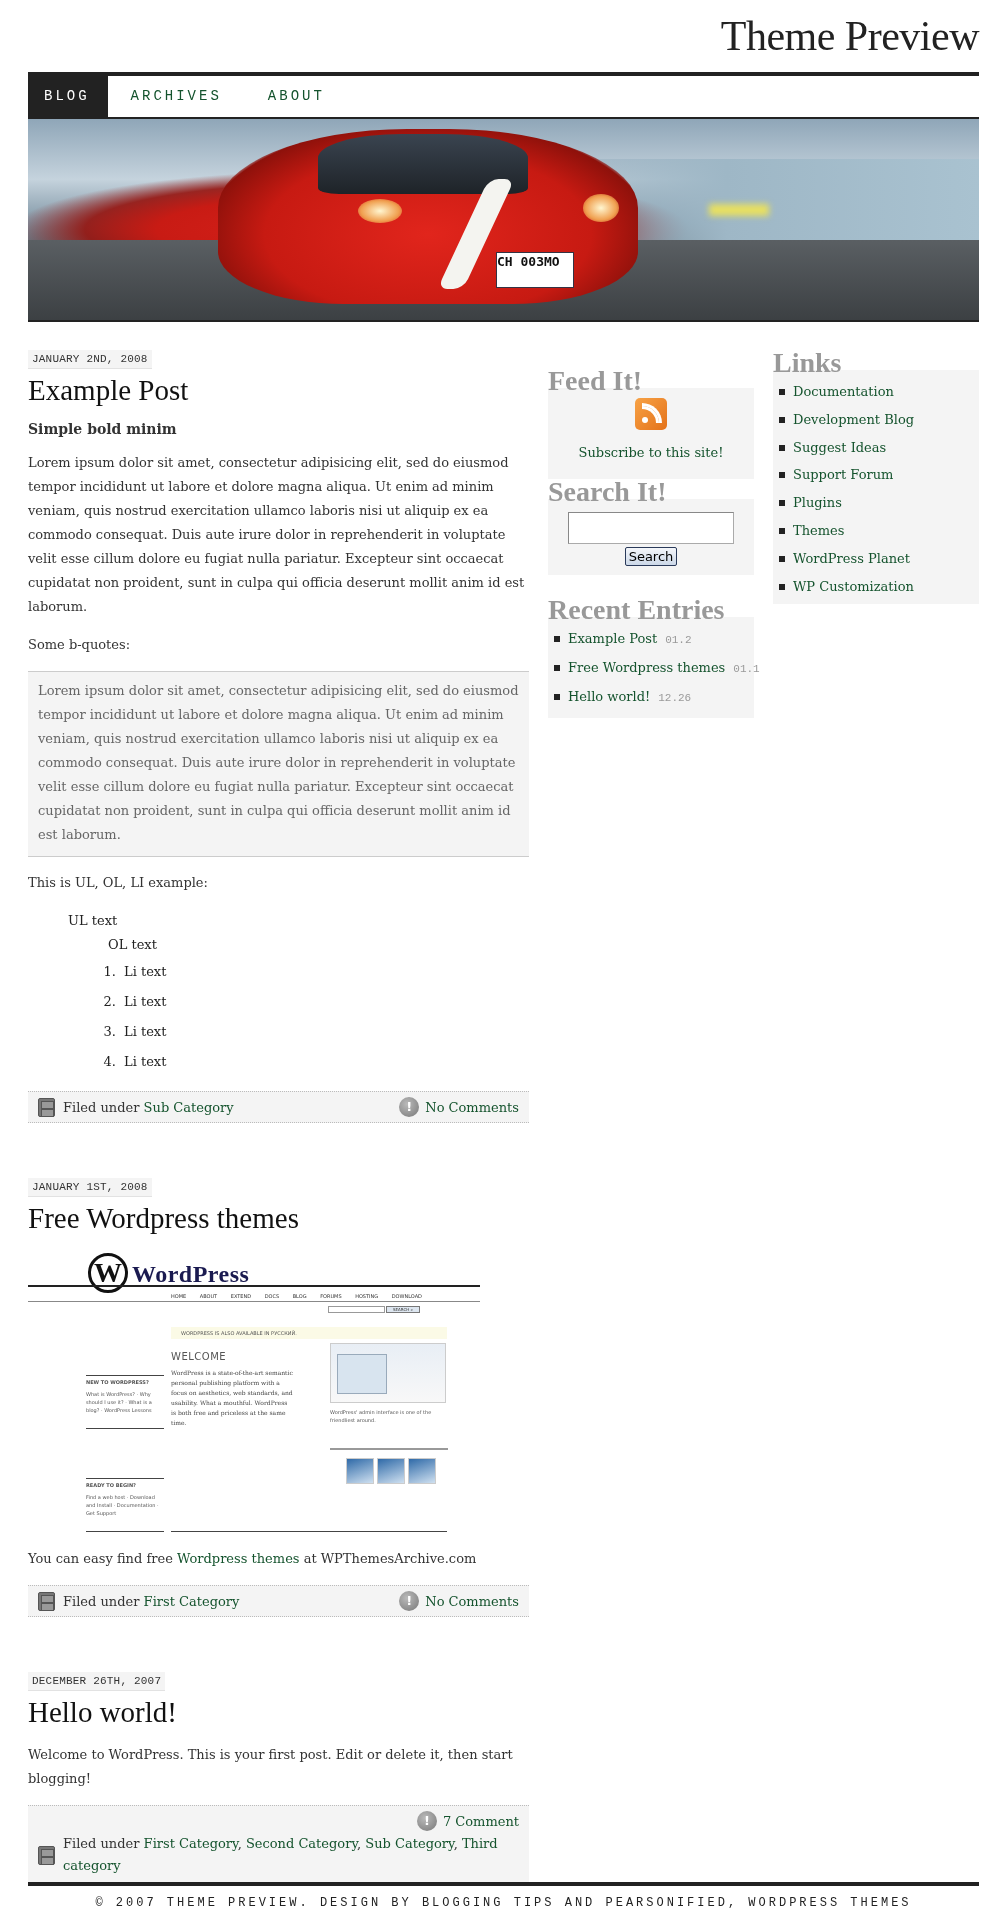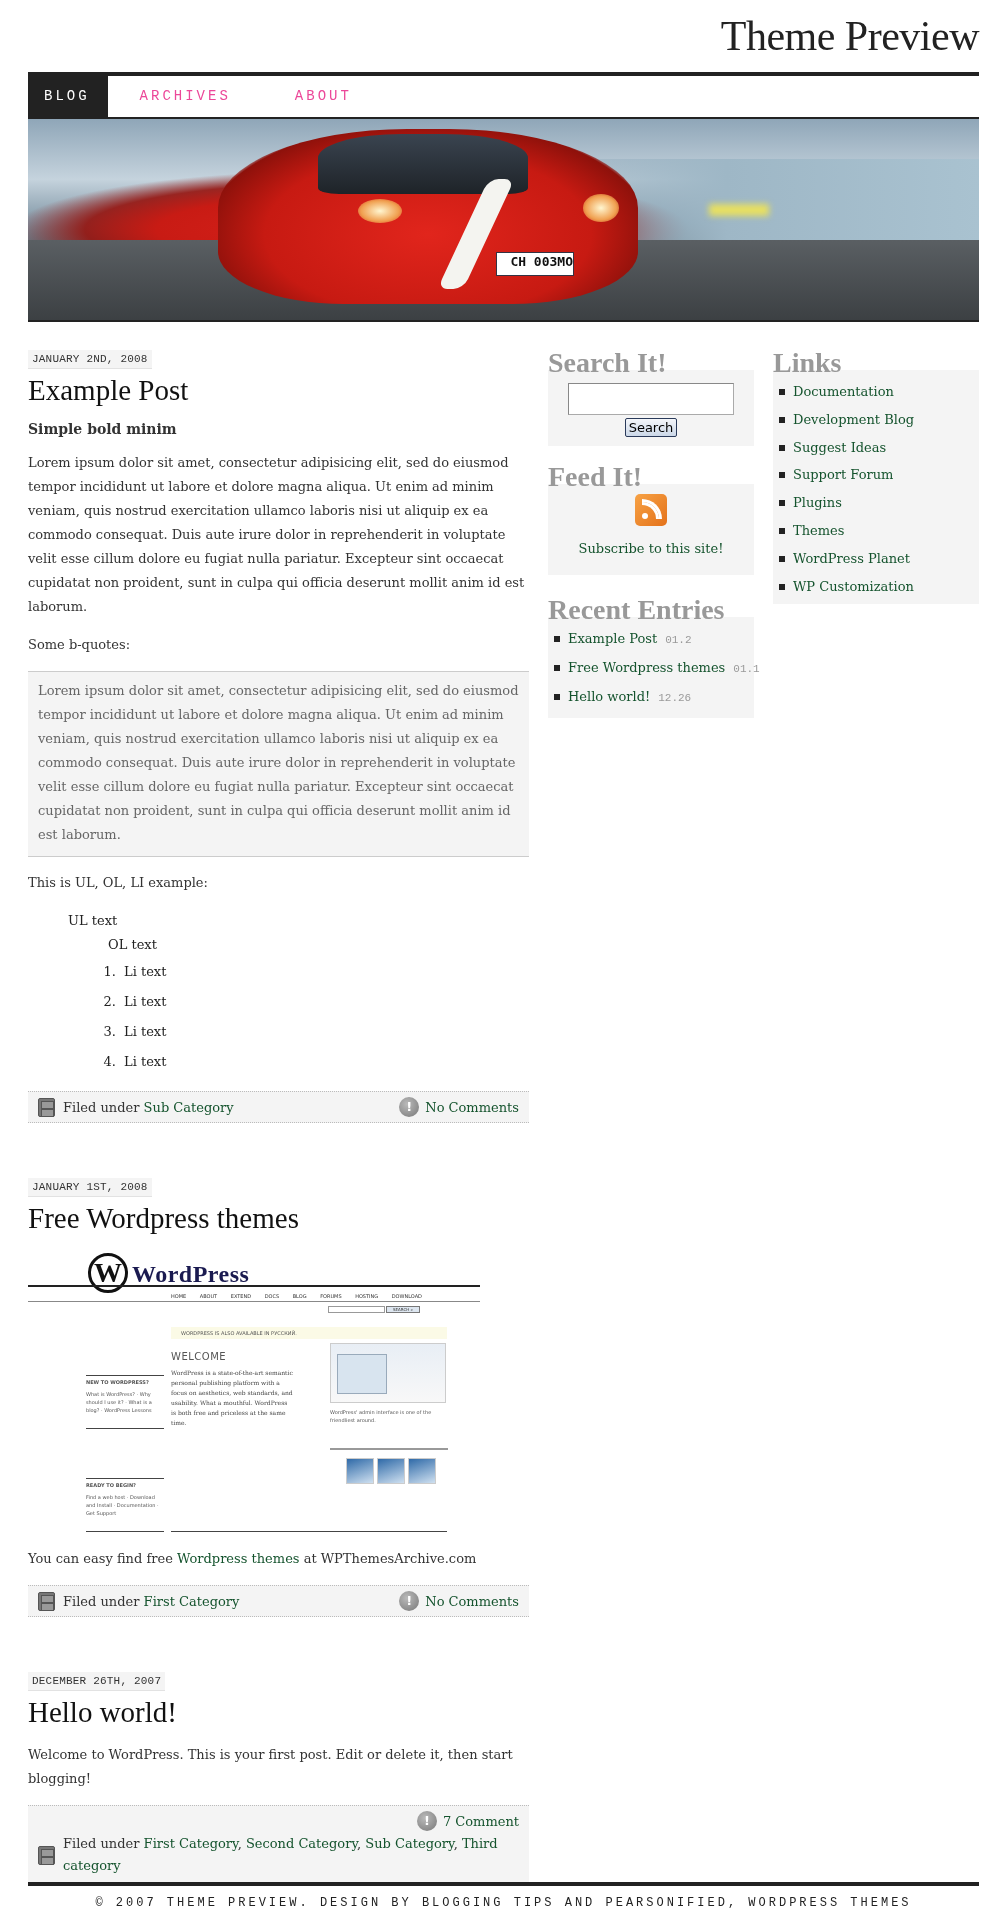--- a/index.html
+++ b/index.html
@@ -17,22 +17,22 @@
     font-family: "Liberation Serif", "DejaVu Serif", serif;
     font-size: 42px; font-weight: normal; color: #222222; letter-spacing: -0.5px;
   }
   .nav {
     position: absolute; left: 28px; top: 72px; width: 951px; height: 48px;
     border-top: 4px solid #222222; border-bottom: 3px solid #222222;
     display: flex;
   }
   .nav-item {
     font-family: "Liberation Mono", "DejaVu Sans Mono", monospace;
-    font-size: 14px; letter-spacing: 3px; color: #ec4899;
-    padding: 0 32px; line-height: 41px; text-transform: uppercase; cursor: pointer;
+    font-size: 14px; letter-spacing: 3px; color: #14532d;
+    padding: 0 23px; line-height: 41px; text-transform: uppercase; cursor: pointer;
   }
   .nav-item.active { background: #222222; color: #ffffff; padding: 0 18px 0 16px; }
 
   
   .hero {
     position: absolute; left: 28px; top: 119px; width: 951px; height: 203px;
     background:
       radial-gradient(ellipse at 34% 55%, #d9211a 0%, #c81b14 22%, rgba(150,20,15,0.9) 30%, rgba(0,0,0,0) 38%),
       linear-gradient(180deg, #8fa6b8 0%, #c5d3dd 30%, #7f95a4 52%, #4d555c 70%, #3b3f43 100%);
     overflow: hidden;
@@ -57,23 +57,23 @@
     background: linear-gradient(180deg, #3a4450, #1e2328);
     border-radius: 40% 40% 10% 10%;
   }
   .hero-stripe {
     position: absolute; left: 435px; top: 60px; width: 26px; height: 110px;
     background: #f4f4f0; transform: skewX(-25deg); border-radius: 10px;
   }
   .hero-headlight-l { position: absolute; left: 330px; top: 80px; width: 44px; height: 24px; background: radial-gradient(#fff6d0, #f0a050 60%, rgba(0,0,0,0)); border-radius: 50%; }
   .hero-headlight-r { position: absolute; left: 555px; top: 75px; width: 36px; height: 28px; background: radial-gradient(#fff6d0, #f0a050 60%, rgba(0,0,0,0)); border-radius: 50%; }
   .hero-plate {
-    position: absolute; left: 468px; top: 133px; width: 78px; height: 24px;
+    position: absolute; left: 468px; top: 133px; width: 78px; height: 36px;
     background: #fff; border: 1px solid #334; font-family: "DejaVu Sans Mono", monospace;
-    font-size: 13px; font-weight: bold; color: #111; text-align: right; line-height: 18px;
+    font-size: 13px; font-weight: bold; color: #111; text-align: left; line-height: 18px;
   }
 
   
   .main { position: absolute; left: 28px; top: 347px; width: 501px; }
   .post-date {
     display: inline-block; background: #f4f4f4; border-bottom: 1px solid #e2e2e2;
     font-family: "Liberation Mono", "DejaVu Sans Mono", monospace;
     font-size: 11px; color: #333; padding: 3px 4px 3px 4px; letter-spacing: 0.2px;
   }
   .post-title {
@@ -326,35 +326,35 @@
         <span style="line-height:22px;">
           <span>Filed under</span>
           <a>First Category</a>, <a>Second Category</a>, <a>Sub Category</a>, <a>Third category</a>
         </span>
       </div>
     </div>
   </div>
 </div>
 
 <div class="sb1">
-  <div class="widget">
-    <h3 class="widget-title">Search It!</h3>
-    <div class="widget-box search-box">
-      <input class="search-input" type="text" value="" style="">
-      <button class="search-btn">Search</button>
-    </div>
-  </div>
-
   <div class="widget" style="margin-top:18px;">
     <h3 class="widget-title">Feed It!</h3>
     <div class="widget-box feed-box">
       <div class="rss-icon">
           <span class="rss-arc2"></span>
         </div>
       <a class="subscribe">Subscribe to this site!</a>
+    </div>
+  </div>
+
+  <div class="widget">
+    <h3 class="widget-title">Search It!</h3>
+    <div class="widget-box search-box">
+      <input class="search-input" type="text" value="" style="">
+      <button class="search-btn">Search</button>
     </div>
   </div>
 
   <div class="widget" style="margin-top:22px;">
     <h3 class="widget-title">Recent Entries</h3>
     <div class="widget-box">
       <ul class="widget-list">
         <li><a>Example Post</a><span class="entry-date">01.2</span></li>
         <li><a>Free Wordpress themes</a><span class="entry-date">01.1</span></li>
         <li><a>Hello world!</a><span class="entry-date">12.26</span></li>

